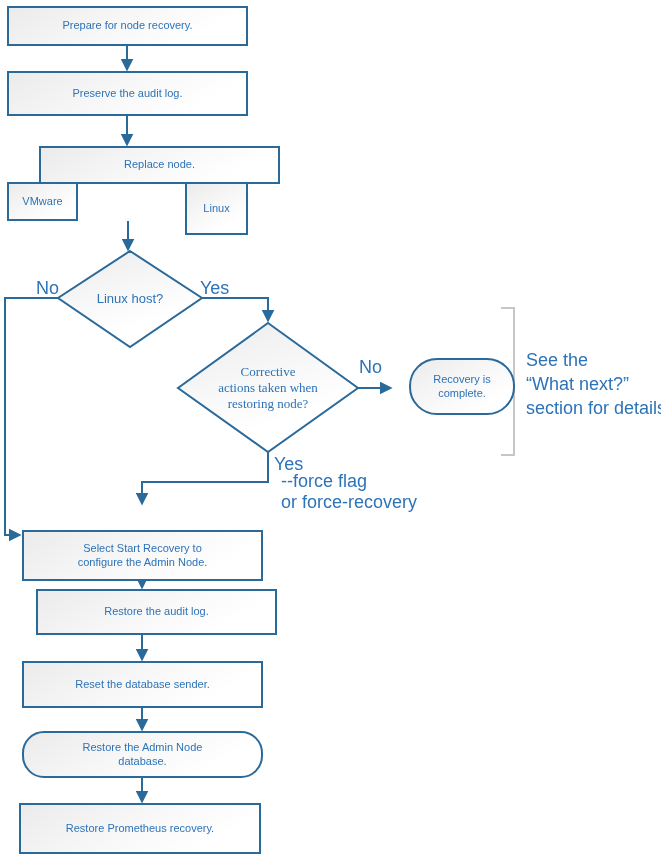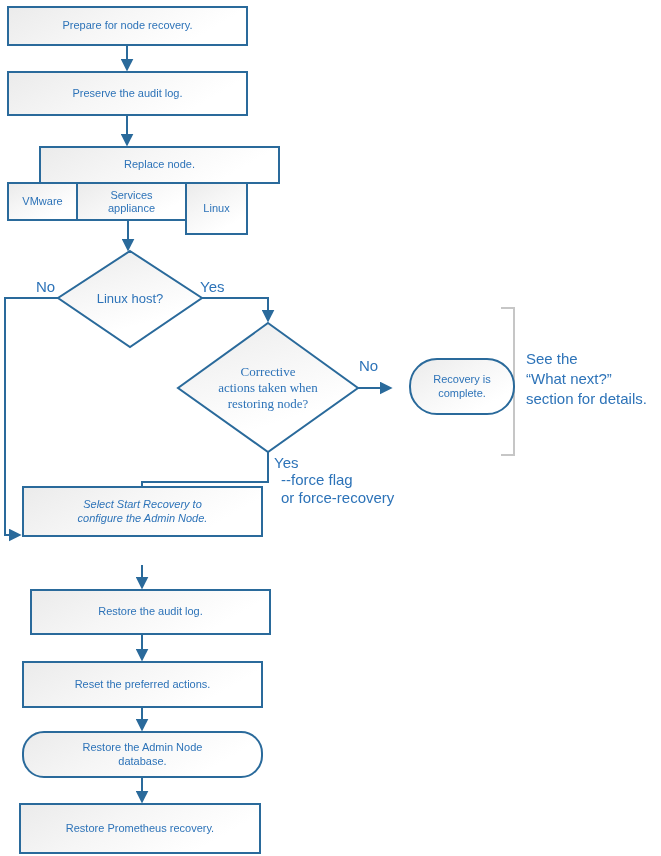--- a/index.html
+++ b/index.html
@@ -28,21 +28,21 @@
     display:flex; align-items:center; justify-content:center;
     text-align:center; font-size:11px; line-height:1.22; white-space:pre-line;
   }
   .pill { border-radius:28px; }
   .dlabel {
     position:absolute; color:var(--text); font-size:13px; line-height:1.25;
     text-align:center; white-space:pre-line;
     display:flex; align-items:center; justify-content:center;
   }
   .lbl {
-    position:absolute; color:var(--text); font-size:15px; line-height:1.18;
+    position:absolute; color:var(--text); font-size:18px; line-height:1.18;
     white-space:pre-line;
   }
 </style>
 </head>
 <body>
 
 <div class="stage">
 
   <svg class="wires" width="661" height="856" viewBox="0 0 661 856">
     <defs>
@@ -79,22 +79,20 @@
     <path class="bracket" d="M501,308 L514,308 L514,455 L501,455"></path>
   </svg>
 
   <div class="box" style="left:7px; top:6px; width:241px; height:40px;">Prepare for node recovery.</div>
 
   <div class="box" style="left:7px; top:71px; width:241px; height:45px;">Preserve the audit log.</div>
 
   <div class="box" style="left:7px; top:146px; width:241px; height:38px;margin-left:32px;">Replace node.</div>
 
   <div class="box" style="left:7px; top:182px; width:71px; height:39px;">VMware</div>
-  <div class="box" style="left:76px; top:182px; width:111px; height:39px; line-height:1.15;">Services
-appliance</div>
   <div class="box" style="left:185px; top:182px; width:63px; height:53px;">Linux</div>
 
   <div class="dlabel" style="left:70px; top:288px; width:120px; height:22px;">Linux host?</div>
   <div class="dlabel" style="left:188px; top:359px; width:160px; height:58px;font-family:Liberation Serif, serif;">Corrective
 actions taken when
 restoring node?</div>
 
   <div class="pill" style="left:409px; top:358px; width:106px; height:57px;">Recovery is
 complete.</div>
 
@@ -102,25 +100,25 @@
   <div class="lbl" style="left:200px; top:278px;">Yes</div>
   <div class="lbl" style="left:359px; top:357px;">No</div>
   <div class="lbl" style="left:274px; top:454px;">Yes</div>
   <div class="lbl" style="left:281px; top:471px;">--force flag
 or force-recovery</div>
 
   <div class="lbl" style="left:526px; top:349px; width:150px; line-height:1.32;">See the
 “What next?”
 section for details.</div>
 
-  <div class="box" style="left:22px; top:486px; width:241px; height:51px;font-style:italic;">Select Start Recovery to
+  <div class="box" style="left:22px; top:530px; width:241px; height:51px;">Select Start Recovery to
 configure the Admin Node.</div>
 
-  <div class="box" style="left:30px; top:589px; width:241px; height:46px;">Restore the audit log.</div>
+  <div class="box" style="left:36px; top:589px; width:241px; height:46px;">Restore the audit log.</div>
 
-  <div class="box" style="left:22px; top:661px; width:241px; height:47px;">Reset the preferred actions.</div>
+  <div class="box" style="left:22px; top:661px; width:241px; height:47px;">Reset the database sender.</div>
 
   <div class="box" style="left:22px; top:731px; width:241px; height:47px;border-radius:22px;">Restore the Admin Node
 database.</div>
 
   <div class="box" style="left:19px; top:803px; width:242px; height:51px;">Restore Prometheus recovery.</div>
 
 </div>
 
 </body></html>

